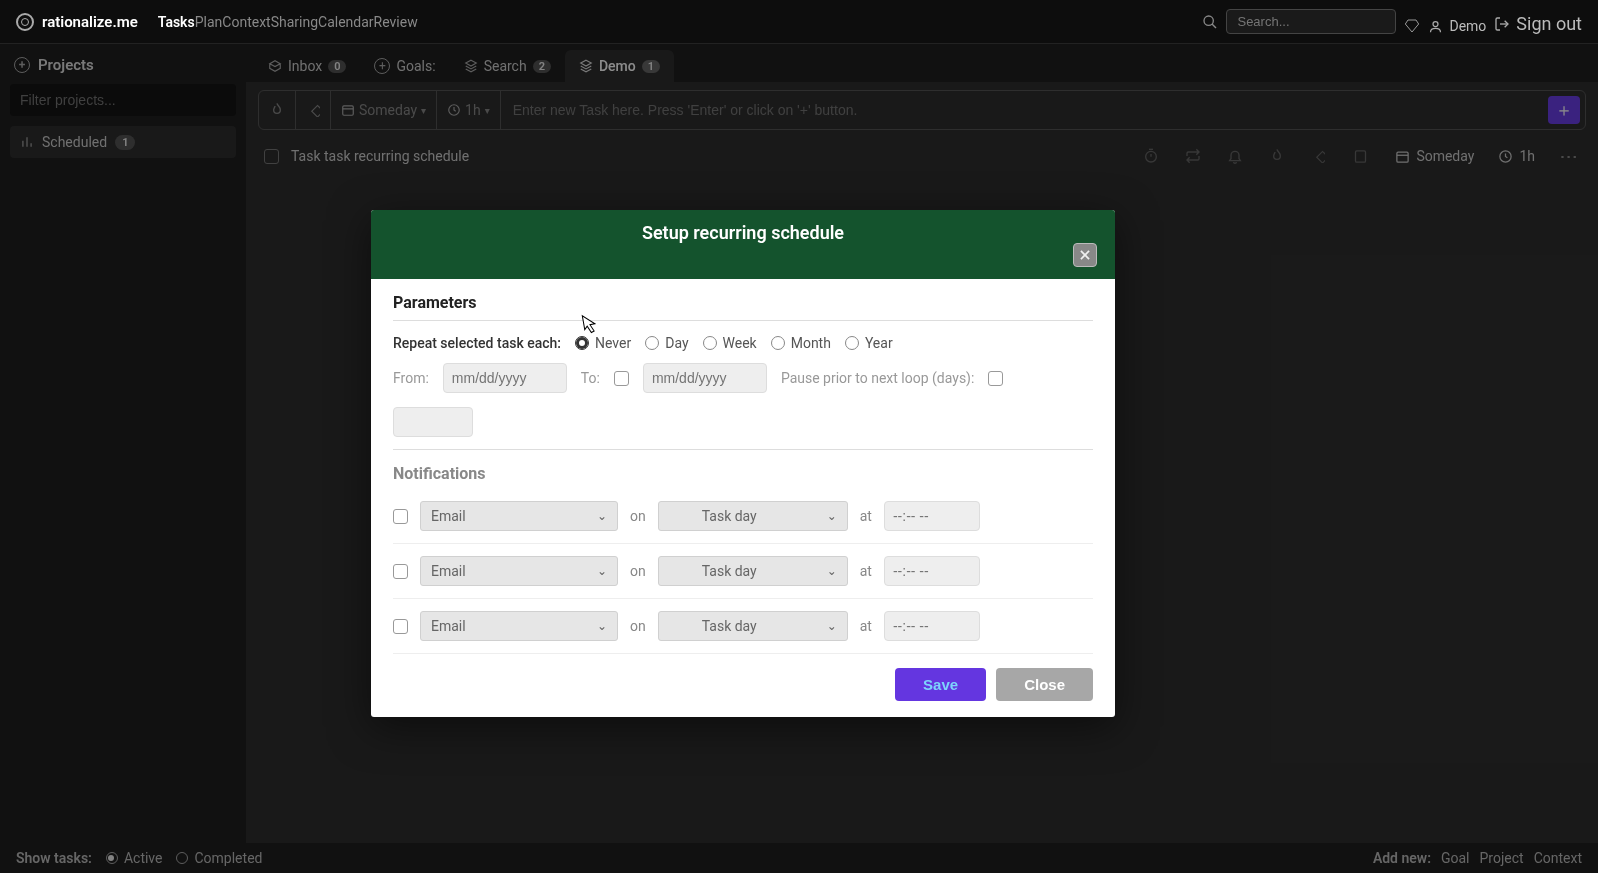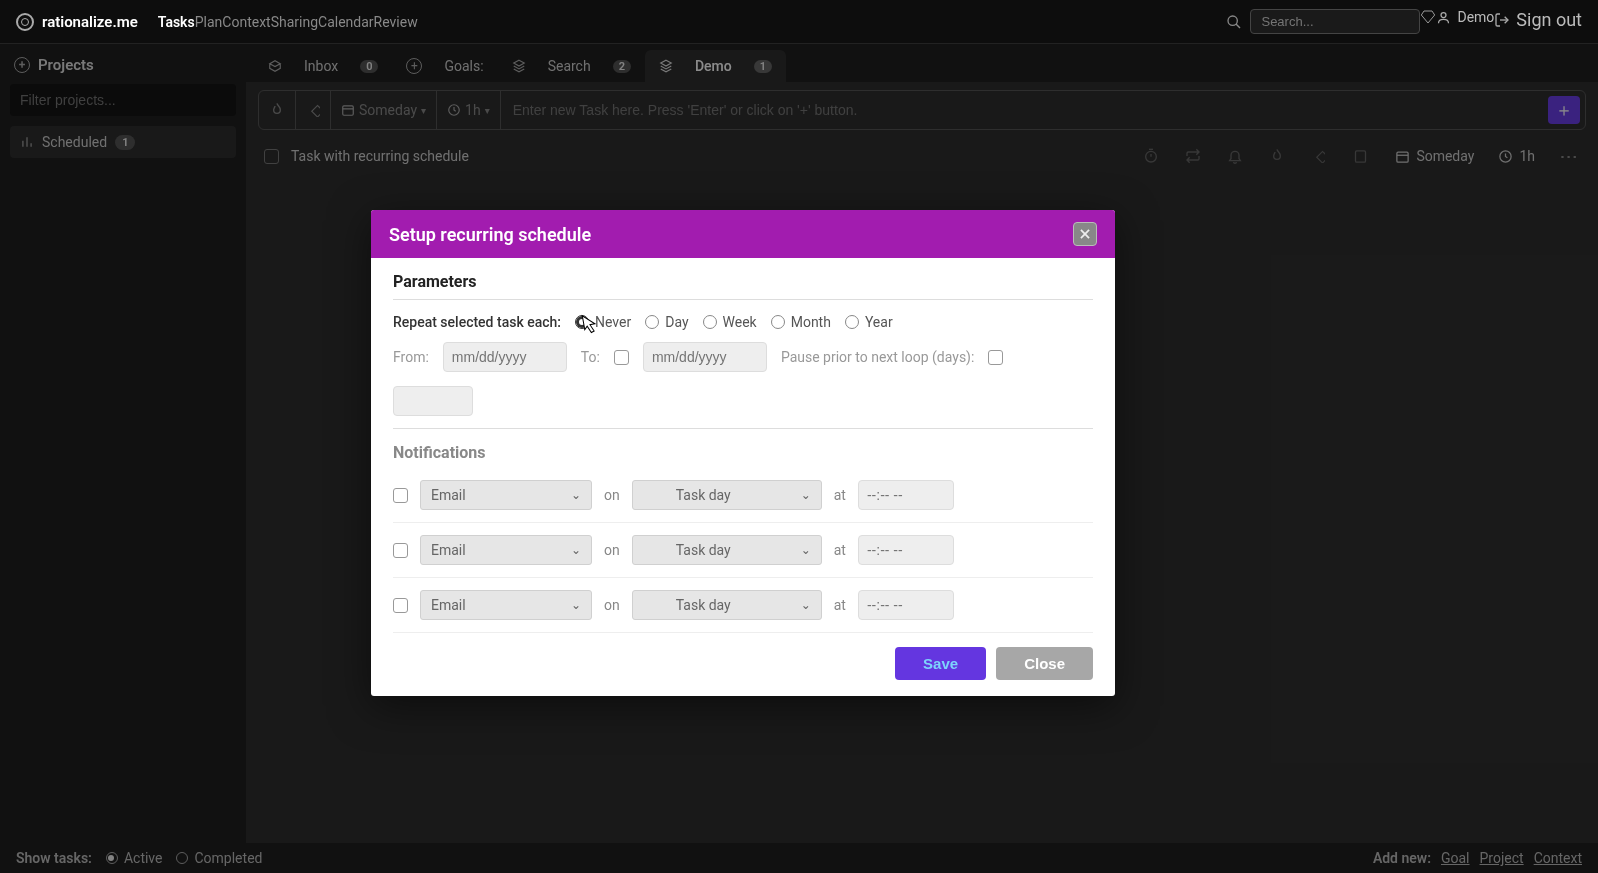--- a/index.html
+++ b/index.html
@@ -21,42 +21,42 @@
   align-items: center;
   padding: 0 16px;
   border-bottom: 1px solid #222;
 }
 .logo { display: flex; align-items: center; gap: 8px; font-weight: 600; color: #fff; font-size: 15px; margin-right: 20px; }
 .logo-icon { width: 18px; height: 18px; border: 2px solid #aaa; border-radius: 50%; position: relative; }
 .logo-icon::before { content: ""; position: absolute; inset: 3px; border: 1px solid #aaa; border-radius: 50%; }
 .topnav { display: flex; }
 .topnav-item { color: #888; font-size: 14px; cursor: pointer; }
 .topnav-item.active { color: #fff; font-weight: 600; }
-.topbar-right { margin-left: auto; display: flex; align-items: flex-start; gap: 0; }
+.topbar-right { margin-left: auto; display: flex; align-items: flex-end; gap: 8px; }
 .search-wrap { display: flex; align-items: center; gap: 8px; }
 .search-icon { color: #888; }
 .search-input { background: #1a1a1a; border: 1px solid #444; border-radius: 4px; padding: 4px 10px; width: 170px; color: #ccc; font-size: 13px; }
 .user-info { display: flex; align-items: center; gap: 6px; color: #bbb; font-size: 14px; }
 .signout { display: flex; align-items: center; gap: 6px; color: #bbb; font-size: 18px; cursor: pointer; }
 
 
 .layout { display: flex; height: calc(100% - 44px - 30px); }
 
 
 .sidebar { width: 246px; background: #1f1f1f; padding: 12px 10px; }
 .sidebar-header { display: flex; align-items: center; gap: 8px; color: #ddd; font-weight: 600; font-size: 15px; margin-bottom: 10px; padding-left: 4px;}
 .plus-circle { width: 16px; height: 16px; border: 1.5px solid #aaa; border-radius: 50%; display:flex;align-items:center;justify-content:center; font-size:12px; color:#aaa; line-height:1;}
 .filter-input { width: 100%; background: #141414; border: none; border-radius: 4px; padding: 8px 10px; color: #888; font-size: 14px; margin-bottom: 10px; }
 .sidebar-item { display: flex; align-items: center; gap: 8px; background: #2e2e2e; border-radius: 4px; padding: 8px 10px; color: #ccc; font-size: 14px; cursor: pointer; }
 .sidebar-item .badge { background: #555; color: #eee; border-radius: 10px; padding: 1px 7px; font-size: 11px; font-weight:600; }
 
 
 .content { flex: 1; display: flex; flex-direction: column; }
 .tabs-row { display: flex; align-items: center; gap: 0; padding: 6px 8px 0 8px; background: #1f1f1f; }
-.tab { display: flex; align-items: center; gap: 22px; padding: 8px 14px; color: #ccc; font-size: 14px; cursor: pointer; border-radius: 6px 6px 0 0; }
+.tab { display: flex; align-items: center; gap: 6px; padding: 8px 14px; color: #ccc; font-size: 14px; cursor: pointer; border-radius: 6px 6px 0 0; }
 .tab.active-tab { background: #2f2f2f; color: #fff; font-weight: 500; }
 .tab .tab-badge { background: #555; color: #eee; border-radius: 9px; padding: 0 6px; font-size: 11px; font-weight:600; }
 .tab.active-tab .tab-badge { background: #666; }
 .tab-icon { width:14px; height:14px; }
 
 
 .task-area { flex:1; background: #2f2f2f; padding: 8px 12px 12px 12px; display:flex; flex-direction:column;}
 .task-input-bar { display: flex; align-items: center; gap: 0; border: 1px solid #555; border-radius: 6px; background: #2f2f2f; overflow:hidden; height:40px;}
 .tib-btn { padding: 0 10px; color: #888; border-right: 1px solid #555; height:100%; display:flex; align-items:center; gap:4px; font-size:14px; cursor:pointer;}
 .tib-input { flex:1; background: transparent; border:none; color:#999; padding:0 12px; font-size:14px; height:100%; }
@@ -68,50 +68,50 @@
 .task-row .icons-right { margin-left:auto; display:flex; align-items:center; gap: 24px; color:#777; }
 .task-row .task-meta { display:flex; align-items:center; gap:6px; color:#ccc; font-size:14px;}
 .icon-slot { width:18px; color:#666;}
 .task-check { width:15px; height:15px; border:1.5px solid #777; border-radius:3px; }
 
 
 .footer { height: 30px; background: #1f1f1f; display:flex; align-items:center; padding: 0 16px; color:#bbb; font-size:14px;}
 .footer .radio { width:12px; height:12px; border-radius:50%; border:1.5px solid #aaa; display:inline-block; margin: 0 6px 0 14px; vertical-align:middle;}
 .footer .radio.filled::after { content:""; display:block; width:6px;height:6px;background:#eee;border-radius:50%; margin:1.5px;}
 .footer-right { margin-left:auto; display:flex; gap:10px;}
-.footer-right .link { text-decoration: underline; color:#bbb; cursor:pointer;}
+.footer-right .link { color:#bbb; cursor:pointer;}
 
 
 .overlay {
   position: absolute; inset: 44px 0 0 0; background: rgba(0,0,0,0.45);
 }
 .modal {
   position: absolute; left: 371px; top: 210px; width: 744px;
   background: #fff; border-radius: 3px; box-shadow: 0 10px 40px rgba(0,0,0,.5);
 }
-.modal-header { background: #a21caf; color:#fff; padding: 12px 18px; font-size:18px; font-weight:600; display:flex; align-items:center; border-radius:3px 3px 0 0;}
+.modal-header { background: #14532d; color:#fff; padding: 12px 18px; font-size:18px; font-weight:600; display:flex; align-items:center; border-radius:3px 3px 0 0;flex-direction:column;}
 .modal-close { margin-left:auto; width:24px; height:24px; border:1px solid #bbb; border-radius:4px; display:flex;align-items:center;justify-content:center; background:#888; cursor:pointer; color:#eee;}
 .modal-body { padding: 14px 22px 16px 22px; color:#333; }
 .section-title { font-weight:700; font-size:16px; color:#222; margin-bottom:6px;}
 .section-title.muted { color:#888;}
 hr.sep { border:none; border-top:1px solid #ddd; margin: 8px 0 14px 0;}
 .row { display:flex; align-items:center; gap: 14px; font-size:14px; color:#555; margin-bottom: 12px; flex-wrap:wrap;}
 .row.muted { color:#999;}
 .radio-opt { display:flex; align-items:center; gap:6px; cursor:pointer;}
 .radio-c { width:14px; height:14px; border-radius:50%; border:1.5px solid #888; display:inline-block;}
 .radio-c.checked { border-color:#333; box-shadow: inset 0 0 0 3px #333;}
 .inp { background:#eee; border:1px solid #ddd; border-radius:4px; padding:6px 8px; font-size:14px; color:#999; }
 .inp.sm { width:80px;}
 .inp.md { width:124px;}
 .chk { width:15px; height:15px; border:1.5px solid #999; border-radius:3px; display:inline-block;}
 .notif-row { display:flex; align-items:center; gap:12px; padding: 12px 0; border-bottom:1px solid #eee; font-size:14px; color:#888;}
 .notif-row:last-of-type { border-bottom: 1px solid #ddd;}
 .sel { background:#e6e6e6; border:1px solid #d0d0d0; border-radius:3px; padding:6px 10px; font-size:14px; color:#666; display:flex; align-items:center; justify-content:space-between; cursor:pointer;}
 .sel .chev { color:#666; font-size:12px; margin-left:8px;}
-.sel.w1 { width:172px;}
+.sel.w1 { width:198px;}
 .sel.w2 { width:190px;padding-left:43px;}
 .inp.time { width:96px; text-align:left; color:#aaa;}
 .modal-footer { display:flex; justify-content:flex-end; gap:10px; padding-top:14px;}
 .btn { padding: 8px 28px; border-radius:4px; border:none; font-size:15px; font-weight:600; cursor:pointer;}
 .btn-primary { background:#6436e0; color:#7dd3fc;}
 .btn-secondary { background:#a7a7a7; color:#fff;}
 
 
 .cursor { position:absolute; left:578px; top:313px; font-size:18px; color:#000; pointer-events:none; z-index:999;
  transform: rotate(-10deg);
@@ -241,21 +241,21 @@
           <span>1h</span>
           <span style="font-size:10px;">▾</span>
         </div>
         <input class="tib-input" placeholder="Enter new Task here. Press 'Enter' or click on '+' button." style="">
         <div class="tib-add">＋</div>
       </div>
 
       <div class="task-list">
         <div class="task-row">
           <span class="task-check"></span>
-          <span>Task with recurring schedule</span>
+          <span>Task task recurring schedule</span>
           <div class="icons-right">
             <span class="icon-slot">
                 <svg width="16" height="16" viewBox="0 0 24 24" fill="none" stroke="#666" stroke-width="2">
                   <circle cx="12" cy="13" r="8"></circle>
                   <path d="M12 9v4"></path>
                   <path d="M9 2h6"></path>
                 </svg>
               </span>
             <span class="icon-slot">
                 <svg width="16" height="16" viewBox="0 0 24 24" fill="none" stroke="#666" stroke-width="2">

